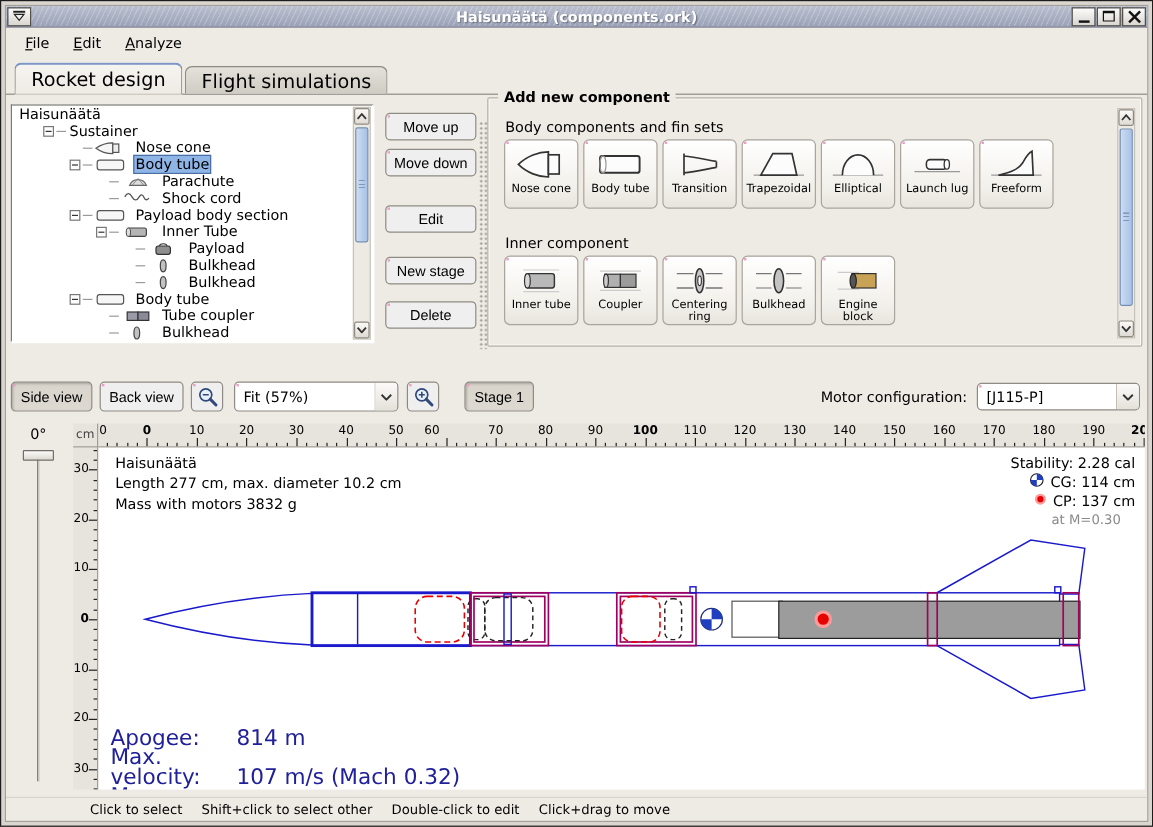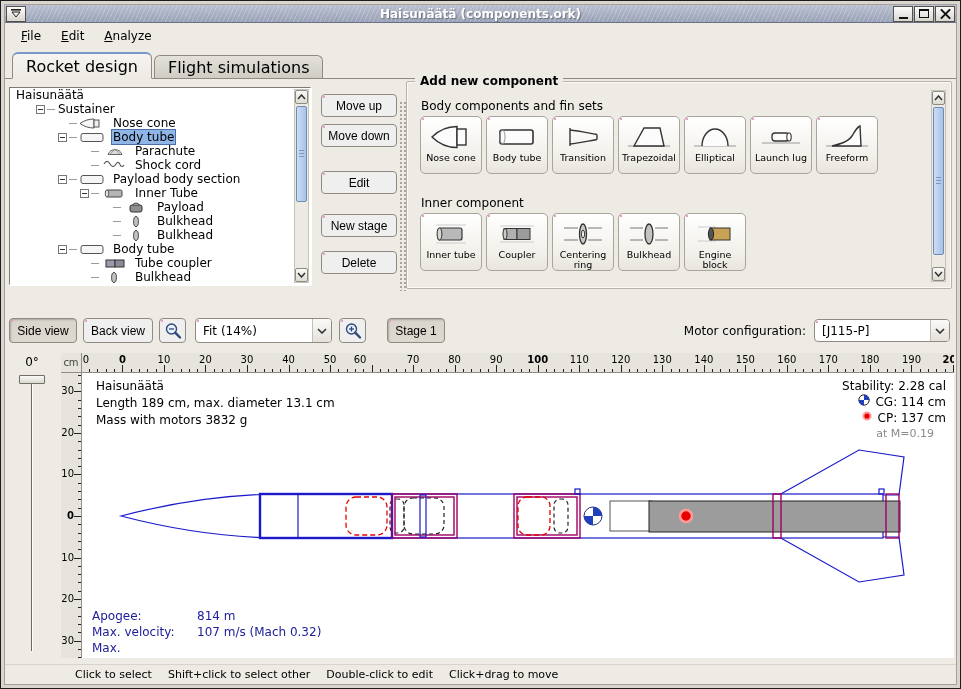--- a/index.html
+++ b/index.html
@@ -96,21 +96,21 @@
   .vruler{position:absolute;left:56px;top:22px;width:21px;height:285px;background:#e7e4dd;border-right:1px solid #908d86;overflow:hidden}
   .vlab{position:absolute;right:7px;transform:translateY(-55%);font-size:10px}
   .vtick{position:absolute;right:0;height:1px;width:3px;background:#222}
   .vtick.major{width:7px}
   .bold{font-weight:bold}
   .canvas{position:absolute;left:77px;top:22px;width:872px;height:285px;background:#fff;overflow:hidden}
   .vinfo{position:absolute;left:14px;top:5px;font-size:12px;line-height:17px}
   .stab{position:absolute;top:5px;right:8px;font-size:12px;line-height:16px}
   .srow{display:flex;justify-content:flex-end;align-items:center;gap:5px}
   .mach{color:#8a8a8a;font-size:11px;padding-right:12px}
-  .fstats{position:absolute;left:10px;top:235px;color:var(--stats-navy);font-size:12px;line-height:16px}
+  .fstats{position:absolute;left:10px;top:235px;color:var(--stats-navy);font-size:18px;line-height:16px}
   .flab{display:inline-block;width:105px}
   #rsvg{position:absolute;left:0;top:0}
   #rsvg .ln{stroke:var(--rocket-blue);stroke-width:1.2;fill:none}
   #rsvg .lnf{stroke:var(--rocket-blue);stroke-width:1.2;fill:#fff}
   #rsvg .thick{stroke:var(--rocket-blue);stroke-width:2.4;fill:#fff}
   #rsvg .pur{stroke:var(--section-purple);stroke-width:1.4;fill:none}
   #rsvg .redd{stroke:var(--cp-red);stroke-dasharray:5 3;fill:none;stroke-width:1.3}
   #rsvg .blkd{stroke:#222;stroke-dasharray:4 3;fill:none;stroke-width:1.2}
   
   .statusbar{position:absolute;left:0;right:0;top:585px;height:20px;display:flex;align-items:center;
@@ -469,21 +469,21 @@
         <button class="btn pressed" style="left:4px;width:68px">Side view</button>
         <button class="btn" style="left:78px;width:70px">Back view</button>
         <button class="btn" style="left:154px;width:27px">
           <svg width="20" height="20" viewBox="0 0 20 20">
               <circle cx="8.5" cy="8" r="5" fill="#e8f0fa" stroke="#30487a" stroke-width="1.4"></circle>
               <line x1="6" y1="8" x2="11" y2="8" stroke="#30487a" stroke-width="1.3"></line>
               <line x1="12.2" y1="11.6" x2="17" y2="16.5" stroke="#30487a" stroke-width="2.4" stroke-linecap="round"></line>
             </svg>
         </button>
         <div class="combo" style="position:absolute;left:190px;top:3px;width:137px;height:25px">
-          <span>Fit (14%)</span>
+          <span>Fit (57%)</span>
           <span class="arrow">
               <svg width="10" height="6">
                 <polyline points="1,1 5,5 9,1" fill="none" stroke="#333" stroke-width="1.6"></polyline>
               </svg>
             </span>
         </div>
         <button class="btn" style="left:334px;width:27px">
           <svg width="20" height="20" viewBox="0 0 20 20">
               <circle cx="8.5" cy="8" r="5" fill="#e8f0fa" stroke="#30487a" stroke-width="1.4"></circle>
               <line x1="6" y1="8" x2="11" y2="8" stroke="#30487a" stroke-width="1.3"></line>
@@ -722,41 +722,41 @@
             <g>
               <circle cx="511" cy="143" r="9" fill="#fff" stroke="#20307c"></circle>
               <path d="M511,143 L520,143 A9,9 0 0 0 511,134 Z" style="fill:var(--cg-blue)"></path>
               <path d="M511,143 L502,143 A9,9 0 0 0 511,152 Z" style="fill:var(--cg-blue)"></path>
             </g>
             <circle cx="604" cy="143" r="6" style="fill:var(--cp-red)" stroke="#ff9a9a" stroke-width="2.6"></circle>
           </svg>
 
           <div class="vinfo">
             <div>Haisunäätä</div>
-            <div>Length 189 cm, max. diameter 13.1 cm</div>
+            <div>Length 277 cm, max. diameter 10.2 cm</div>
             <div>Mass with motors 3832 g</div>
           </div>
 
           <div class="stab">
             <div class="srow">Stability: 2.28 cal</div>
             <div class="srow">
                 <span><svg width="12" height="12" viewBox="0 0 12 12">
                     <circle cx="6" cy="6" r="5.2" fill="#fff" stroke="#223"></circle>
                     <path d="M6,6 L11.2,6 A5.2,5.2 0 0 0 6,0.8 Z" style="fill:var(--cg-blue)"></path>
                     <path d="M6,6 L0.8,6 A5.2,5.2 0 0 0 6,11.2 Z" style="fill:var(--cg-blue)"></path>
                   </svg></span>
                 <span>CG: 114 cm</span>
               </div>
             <div class="srow">
                 <span><svg width="12" height="12">
                     <circle cx="6" cy="6" r="3.6" style="fill:var(--cp-red)" stroke="#ff9a9a" stroke-width="2"></circle>
                   </svg></span>
                 <span>CP: 137 cm</span>
               </div>
-            <div class="srow mach">at M=0.19</div>
+            <div class="srow mach">at M=0.30</div>
           </div>
 
           <div class="fstats">
               <div class="frow"><span class="flab">Apogee:</span><span class="fval">814 m</span></div>
               <div class="frow"><span class="flab">Max. velocity:</span><span class="fval">107 m/s  (Mach 0.32)</span></div>
               <div class="frow"><span class="flab">Max. acceleration:</span><span class="fval">49.8 m/s²</span></div>
             </div>
         </div>
       </div>
 

